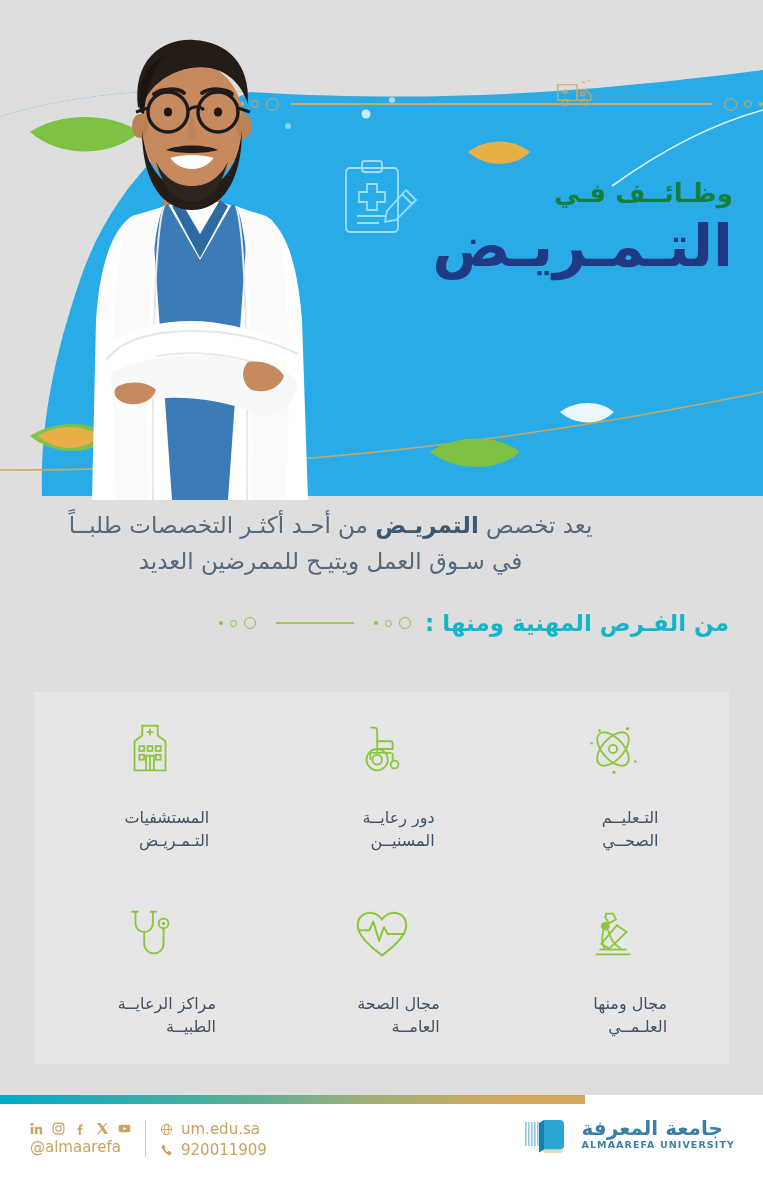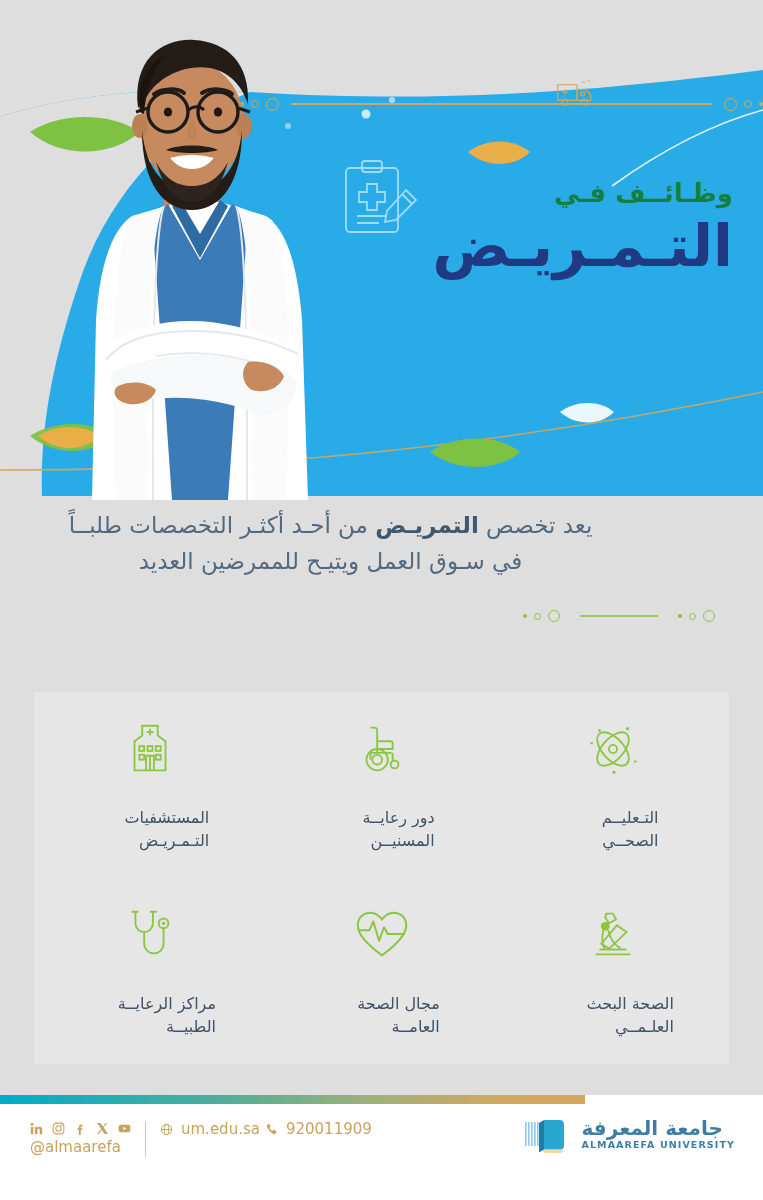--- a/index.html
+++ b/index.html
@@ -128,21 +128,21 @@
   }
   .foot-left {
     position:absolute; left:30px; top:26px;
     display:flex; align-items:flex-start; direction:ltr;
   }
   .soc-col { display:flex; flex-direction:column; gap:4px; }
   .soc-row { display:flex; align-items:center; gap:9px; height:15px; }
   .soc-ico { width:13px; height:13px; display:block; }
   .handle { color:#c9a25e; font-size:15px; line-height:15px; }
   .vdiv { width:1px; height:36px; background:#d8c9ab; margin:0 14px; }
-  .contact-col { display:flex; flex-direction:row; gap:5px; }
+  .contact-col { display:flex; flex-direction:column; gap:5px; }
   .contact-row { display:flex; align-items:center; gap:8px; }
   .contact-txt { color:#c9a25e; font-size:15px; line-height:16px; }
 
   .logo-wrap {
     position:absolute; right:28px; top:22px;
     display:flex; gap:11px; direction:ltr;
   }
   .logo-mark { width:46px; height:38px; }
   .logo-txt { display:flex; flex-direction:column; align-items:flex-end; direction:rtl; }
   .logo-ar { color:#3b7fa6; font-size:20px; font-weight:600; line-height:1.1; letter-spacing:1px; }
@@ -297,20 +297,21 @@
   </div>
 
   <div class="body-block">
     <div class="body-line">
       <span>يعد تخصص </span><b>التمريـض</b><span> من أحـد أكثـر التخصصات طلبــاً</span>
     </div>
     <div class="body-line">في سـوق العمل ويتيـح للممرضين العديد</div>
   </div>
 
   <div class="ask-row">
+    <span class="ask-text">من الفـرص المهنية ومنها :</span>
     <span class="gdots">
       <span class="gdot-o"></span>
       <span class="gdot-m"></span>
       <span class="gdot-s"></span>
     </span>
     <span class="gline"></span>
     <span class="gdots">
       <span class="gdot-o"></span>
       <span class="gdot-m"></span>
       <span class="gdot-s"></span>
@@ -376,21 +377,21 @@
         <svg class="cell-ico" viewBox="0 0 64 64" fill="none" stroke="#8cc63f" stroke-width="1.9">
           <path d="M25 10h7l3 6-7 4-4-6z"></path>
           <circle cx="24" cy="23" r="4.5" fill="#8cc63f" stroke="none"></circle>
           <path d="M27 27 C 29 36, 33 42, 40 46"></path>
           <path d="M22 27 C 20 36, 20 42, 24 47"></path>
           <path d="M36 22l10 7-18 17-8-5z"></path>
           <path d="M18 47h28"></path>
           <path d="M14 52h36"></path>
         </svg>
         <div class="cell-label">
-          <span>الصحة البحث</span>
+          <span>مجال ومنها</span>
           <span class="l2">العلـمــي</span>
         </div>
       </div>
 
       <div class="cell">
         <svg class="cell-ico" viewBox="0 0 64 64" fill="none" stroke="#8cc63f" stroke-width="2.1">
           <path d="M32 53 C 14 40, 7 30, 7 22 C 7 14, 13 9, 20 9 C 25 9, 29 12, 32 16
                    C 35 12, 39 9, 44 9 C 51 9, 57 14, 57 22 C 57 30, 50 40, 32 53 Z"></path>
           <path d="M9 27h10l4-9 6 20 5-14 4 7h17" stroke-linejoin="round" stroke-linecap="round"></path>
         </svg>

